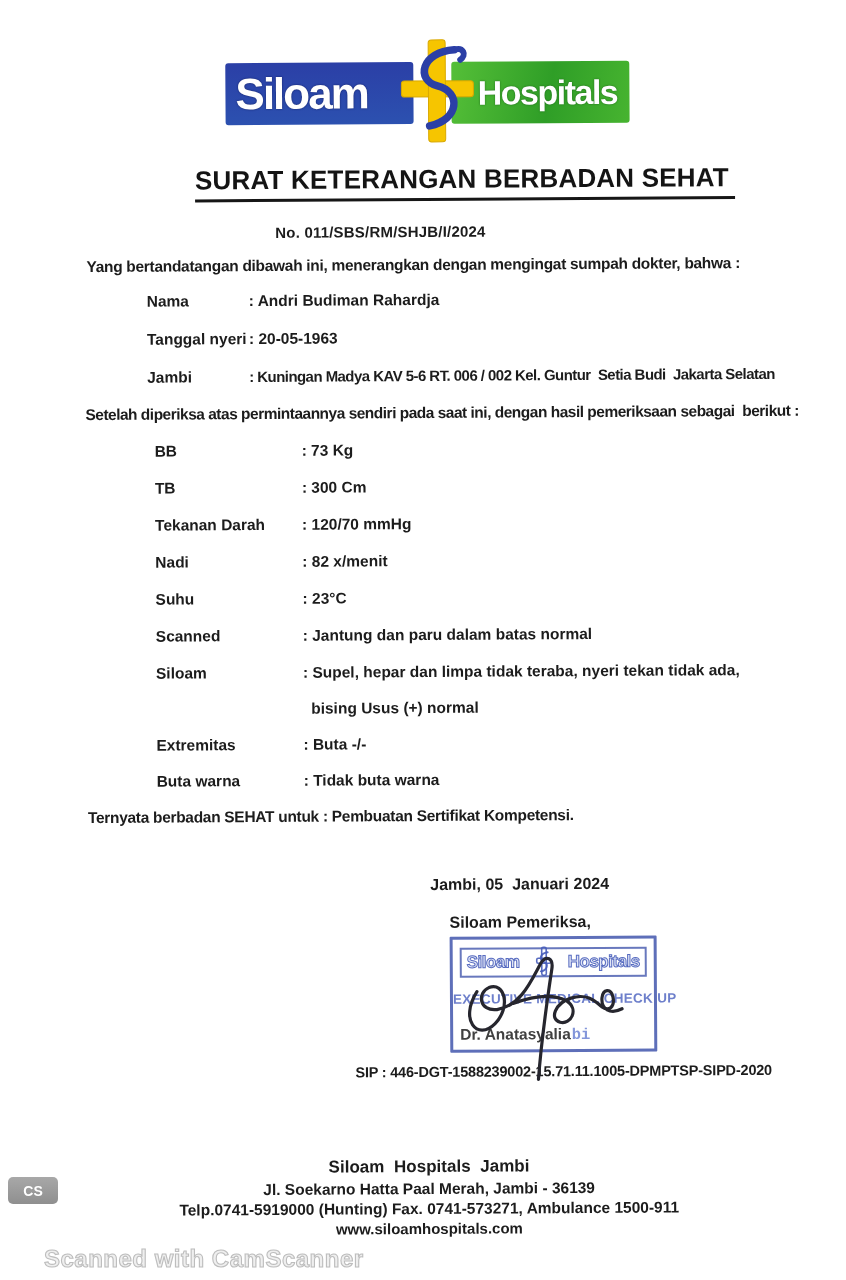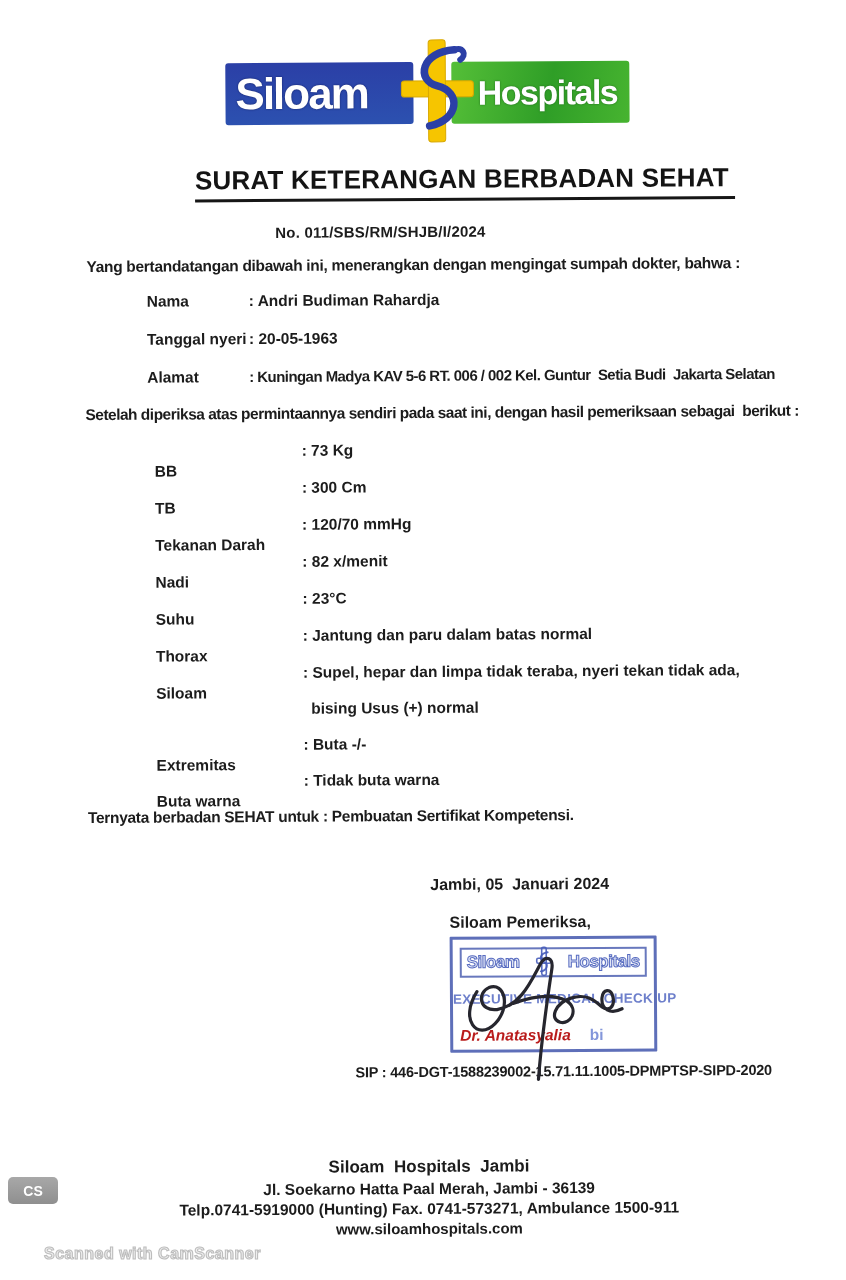--- a/index.html
+++ b/index.html
@@ -38,21 +38,21 @@
   }
   .doc-number{position:absolute;left:277px;top:223px;font-size:15px;font-weight:700;letter-spacing:0.2px;}
 
   
   .para{position:absolute;font-size:15.5px;font-weight:600;letter-spacing:-0.3px;white-space:pre-wrap;}
   .row{position:absolute;left:0;width:846px;height:22px;}
   .row .lbl{position:absolute;font-size:15.5px;font-weight:600;white-space:pre;}
   .row .val{position:absolute;font-size:15.5px;font-weight:600;white-space:pre;}
   .idrow .lbl{left:148px;}
   .idrow .val{left:250px;}
-  .exrow .lbl{left:155px;margin-top:20px;}
+  .exrow .lbl{left:155px;}
   .exrow .val{left:302px;}
   .exrow.cont .val{left:310px;}
   .val.tight{font-size:15px;letter-spacing:-0.55px;}
 
   
   .place-date{position:absolute;left:428px;top:876px;font-size:16px;font-weight:700;white-space:pre-wrap;}
   .signer-role{position:absolute;left:447px;top:914px;font-size:16px;font-weight:700;}
   .stamp{
     position:absolute;left:447px;top:937px;width:207px;height:116px;box-sizing:border-box;
     border:3px solid rgba(66,86,173,.85);border-radius:1px;
@@ -64,41 +64,41 @@
   }
   .stamp-logo .hollow{
     font-weight:700;font-size:17px;letter-spacing:-0.5px;
     color:rgba(90,115,205,.18);-webkit-text-stroke:1px rgba(70,92,185,.9);
   }
   .stamp-line2{
     position:absolute;left:0px;top:52px;width:100%;text-align:center;
     font-size:13.5px;font-weight:700;letter-spacing:0.3px;color:rgba(72,95,190,.8);white-space:nowrap;
   }
   .stamp-name{position:absolute;left:7px;bottom:5px;font-size:15.5px;font-weight:700;white-space:nowrap;}
-  .stamp-name .docname{color:#b91c1c;font-style:italic;}
-  .stamp-name .residue{color:rgba(90,115,205,.75);margin-left:19px;}
+  .stamp-name .docname{color:#404040;}
+  .stamp-name .residue{color:rgba(90,115,205,.75);margin-left:1px;font-family:Liberation Mono, monospace;}
   .sig-svg{position:absolute;left:-6px;top:6px;overflow:visible;z-index:3;}
   .sip{position:absolute;left:352px;top:1064px;font-size:14.5px;font-weight:700;letter-spacing:-0.2px;white-space:nowrap;}
 
   
   .footer{position:absolute;left:0;top:0;width:846px;}
   .footer div{position:absolute;width:846px;text-align:center;transform:translateX(2px);}
   .f-name{top:1157px;font-size:17px;font-weight:700;word-spacing:5px;}
   .f-addr{top:1180px;font-size:15.5px;font-weight:600;}
   .f-phone{top:1200px;font-size:15.5px;font-weight:600;}
   .f-web{top:1220px;font-size:15px;font-weight:600;}
 
   
   .cs-badge{
     position:absolute;left:8px;top:1177px;width:50px;height:27px;border-radius:5px;
     background:linear-gradient(180deg,#a8a8a8,var(--scanner-gray,#8f8f8f));
     color:#fff;font-weight:700;font-size:14px;display:flex;align-items:center;justify-content:center;
   }
   .cs-text{
-    position:absolute;left:44px;top:1245px;font-size:16px;font-weight:700;letter-spacing:0.5px;
+    position:absolute;left:44px;top:1245px;font-size:24px;font-weight:700;letter-spacing:0.5px;
     color:#efefef;-webkit-text-stroke:1.1px #bdbdbd;white-space:nowrap;
   }
 </style>
 </head>
 <body>
 
 <div class="page-tilt">
 
   <div class="logo">
     <div class="logo-blue">
@@ -122,21 +122,21 @@
 
   <div class="row idrow" style="top:291px;">
     <span class="lbl">Nama</span>
     <span class="val">: Andri Budiman Rahardja</span>
   </div>
   <div class="row idrow" style="top:329px;">
     <span class="lbl">Tanggal nyeri</span>
     <span class="val">: 20-05-1963</span>
   </div>
   <div class="row idrow" style="top:367px;">
-    <span class="lbl">Alamat</span>
+    <span class="lbl">Jambi</span>
     <span class="val tight">: Kuningan Madya KAV 5-6 RT. 006 / 002 Kel. Guntur  Setia Budi  Jakarta Selatan</span>
   </div>
 
   <div class="para" style="left:86px;top:404px;letter-spacing:-0.5px;">Setelah diperiksa atas permintaannya sendiri pada saat ini, dengan hasil pemeriksaan sebagai  berikut :</div>
 
   <div class="row exrow" style="top:441px;">
     <span class="lbl">BB</span>
     <span class="val">: 73 Kg</span>
   </div>
   <div class="row exrow" style="top:478px;">
@@ -149,21 +149,21 @@
   </div>
   <div class="row exrow" style="top:552px;">
     <span class="lbl">Nadi</span>
     <span class="val">: 82 x/menit</span>
   </div>
   <div class="row exrow" style="top:589px;">
     <span class="lbl">Suhu</span>
     <span class="val">: 23°C</span>
   </div>
   <div class="row exrow" style="top:626px;">
-    <span class="lbl">Thorax</span>
+    <span class="lbl">Scanned</span>
     <span class="val">: Jantung dan paru dalam batas normal</span>
   </div>
   <div class="row exrow" style="top:663px;">
     <span class="lbl">Siloam</span>
     <span class="val">: Supel, hepar dan limpa tidak teraba, nyeri tekan tidak ada,</span>
   </div>
   <div class="row exrow cont" style="top:699px;">
     <span class="lbl"></span>
     <span class="val">bising Usus (+) normal</span>
   </div>

